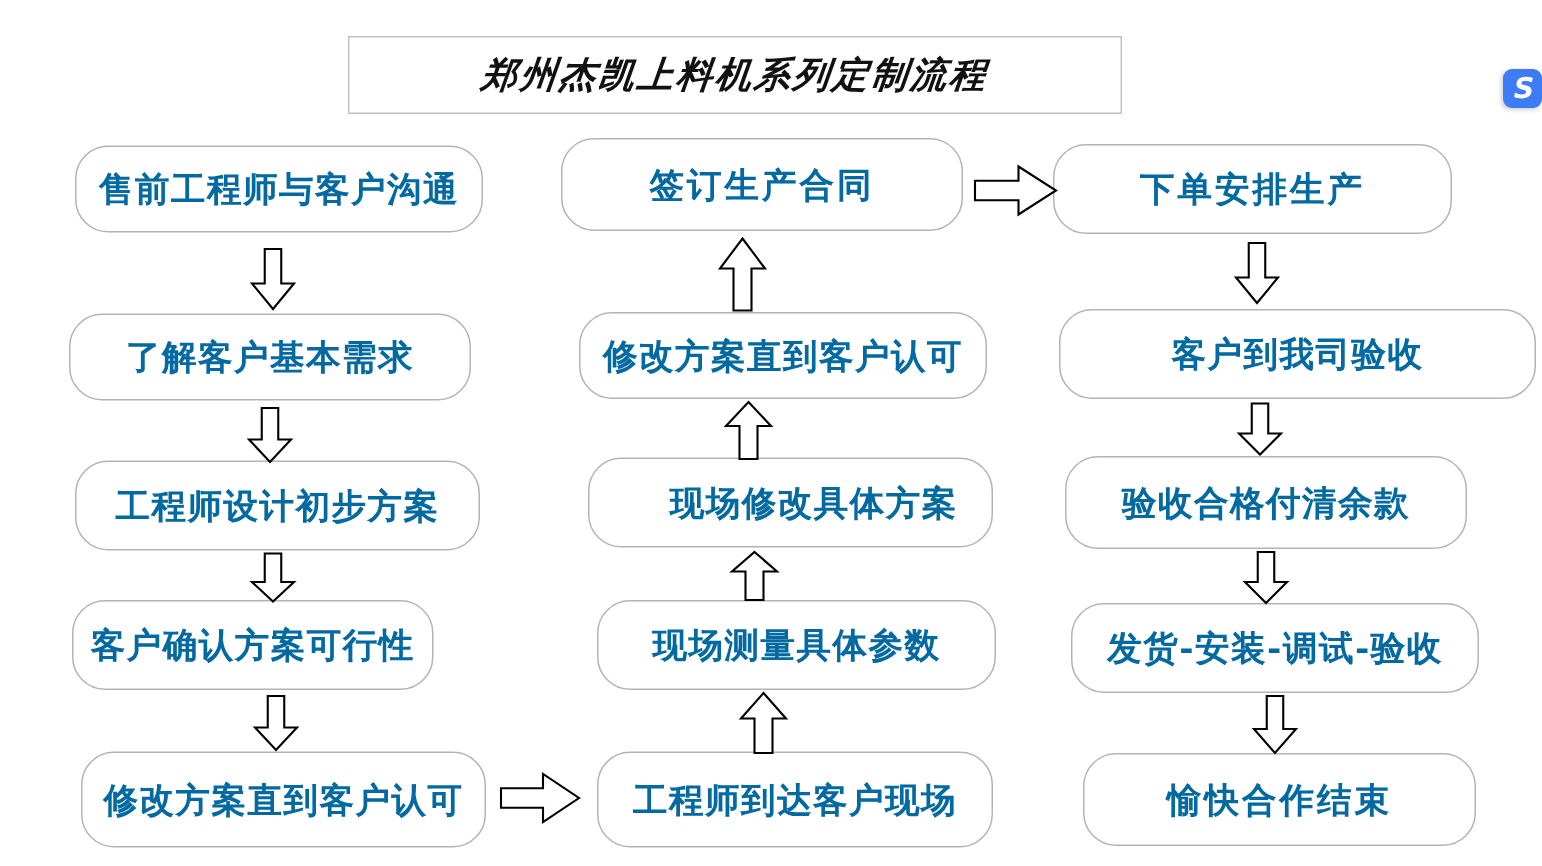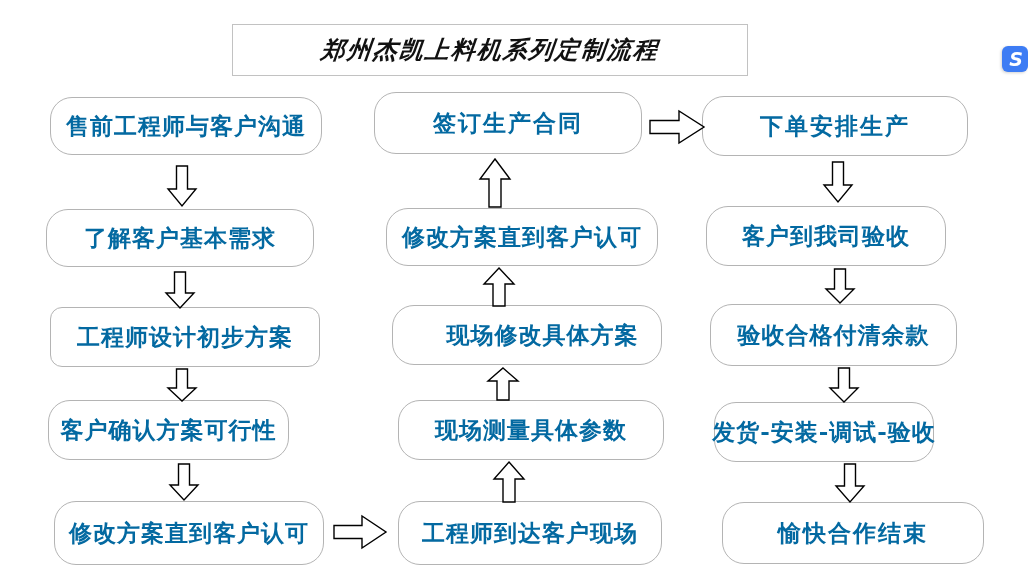--- a/index.html
+++ b/index.html
@@ -118,21 +118,21 @@
     <span class="title-text">郑州杰凯上料机系列定制流程</span>
   </div>
 
   <div id="nodes-layer">
       <div class="node" style="left: 50px; top: 97px; width: 272px; height: 58px;">
         <span class="node-label">售前工程师与客户沟通</span>
       </div>
       <div class="node" style="left: 46px; top: 209px; width: 268px; height: 58px;">
         <span class="node-label">了解客户基本需求</span>
       </div>
-      <div class="node" style="left: 50px; top: 307px; width: 270px; height: 60px; border-radius: 12px;">
+      <div class="node" style="left: 50px; top: 307px; width: 270px; height: 60px;">
         <span class="node-label">工程师设计初步方案</span>
       </div>
       <div class="node" style="left: 48px; top: 400px; width: 241px; height: 60px;">
         <span class="node-label">客户确认方案可行性</span>
       </div>
       <div class="node" style="left: 54px; top: 501px; width: 270px; height: 64px;">
         <span class="node-label">修改方案直到客户认可</span>
       </div>
       <div class="node narrow" style="left: 374px; top: 92px; width: 268px; height: 62px;">
         <span class="node-label">签订生产合同</span>
@@ -145,27 +145,27 @@
       </div>
       <div class="node" style="left: 398px; top: 400px; width: 266px; height: 60px;">
         <span class="node-label">现场测量具体参数</span>
       </div>
       <div class="node" style="left: 398px; top: 501px; width: 264px; height: 64px;">
         <span class="node-label">工程师到达客户现场</span>
       </div>
       <div class="node narrow" style="left: 702px; top: 96px; width: 266px; height: 60px;">
         <span class="node-label">下单安排生产</span>
       </div>
-      <div class="node" style="left: 706px; top: 206px; width: 240px; height: 60px;">
+      <div class="node" style="left: 706px; top: 206px; width: 318px; height: 60px;">
         <span class="node-label">客户到我司验收</span>
       </div>
-      <div class="node" style="left: 710px; top: 304px; width: 247px; height: 62px;">
+      <div class="node" style="left: 710px; top: 304px; width: 268px; height: 62px;">
         <span class="node-label">验收合格付清余款</span>
       </div>
-      <div class="node" style="left: 714px; top: 402px; width: 220px; height: 60px;">
+      <div class="node" style="left: 714px; top: 402px; width: 272px; height: 60px;">
         <span class="node-label">发货-安装-调试-验收</span>
       </div>
       <div class="node narrow" style="left: 722px; top: 502px; width: 262px; height: 62px;">
         <span class="node-label">愉快合作结束</span>
       </div>
     </div>
   <div id="arrows-layer">
       <div class="arrow" style="left: 168px; top: 166px; width: 28px; height: 40px;">
         <svg width="28" height="40" viewBox="0 0 28 40">
           <polygon points="8.5,0 19.5,0 19.5,23 28,23 14,40 0,23 8.5,23"></polygon>

